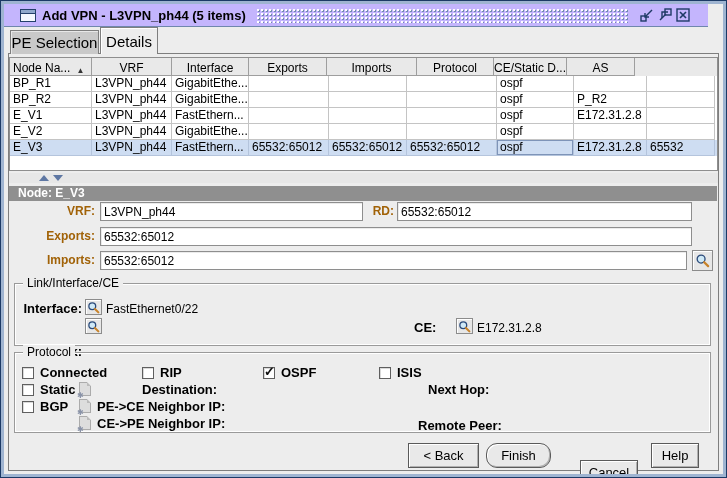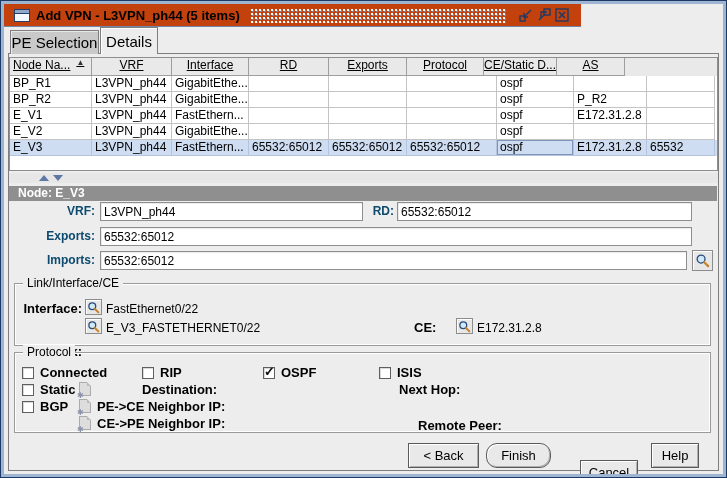--- a/index.html
+++ b/index.html
@@ -4,23 +4,23 @@
 <style>
   * { box-sizing: border-box; margin: 0; padding: 0; }
   html,body { width:727px; height:478px; overflow:hidden; }
   body { font-family:"Liberation Sans", sans-serif; font-size:12px; color:#000; }
 
   .window { position:relative; width:727px; height:478px; background:#EDEDED; }
   .frame { position:absolute; inset:0; pointer-events:none; z-index:60;
            box-shadow: inset 0 0 0 1px #1C3A66, inset 0 0 0 4px #9FB4D1; }
 
   
-  .titlebar { position:absolute; left:4px; top:4px; width:577px; height:23px;
-              background:#c2410c; border-bottom:1px solid #6F87AD;
-              display:flex; align-items:center; padding:0 10px; }
+  .titlebar { position:absolute; left:4px; top:4px; width:704px; height:23px;
+              background:#c4b5fd; border-bottom:1px solid #6F87AD;
+              display:flex; align-items:center; padding:0 16px; }
   .win-icon { width:16px; height:13px; background:#F4F8FF; border:1px solid #24406B;
               position:relative; flex:0 0 auto; }
   .win-icon::before { content:""; position:absolute; left:0; right:0; top:0; height:3px;
               background:#8FA8CC; border-bottom:1px solid #24406B; }
   .title-text { font-weight:bold; font-size:13px; margin-left:6px; white-space:nowrap; }
   .title-tex { flex:1 1 auto; height:15px; margin:0 10px;
               background-image: radial-gradient(#FFFFFF 26%, transparent 27%),
                                 radial-gradient(#7389B0 26%, transparent 27%);
               background-size:4px 4px; background-position:0 0, 1px 1px; }
   .win-btn { width:18px; height:17px; display:flex; align-items:center; justify-content:center;
@@ -36,22 +36,22 @@
 
   
   .content { position:absolute; left:8px; top:53px; width:711px; height:418px;
              border:1px solid #7E7E7E; background:#EDEDED; }
 
   
   .scrollpane { position:absolute; left:9px; top:57px; width:709px; height:114px;
                 border:1px solid #8E8E8E; background:#FFFFFF; overflow:hidden; z-index:4; }
   .thead { display:flex; height:18px; background:#E9E9E9; }
   .th { border-right:1px solid #9E9E9E; border-bottom:1px solid #9E9E9E;
-        display:flex; align-items:flex-start; justify-content:center; font-size:12px;
-        overflow:hidden; white-space:nowrap;text-decoration:underline; }
+        display:flex; align-items:flex-end; justify-content:center; font-size:12px;
+        overflow:hidden; white-space:nowrap; }
   .th.first { justify-content:flex-start; padding-left:3px; }
   .sort { font-size:8px; color:#333; margin-left:6px; }
   .tr { display:flex; height:16px; background:#FFFFFF; }
   .tr.selected { background:#CEDDF2; }
   .td { border-right:1px solid #C4C4C4; border-bottom:1px solid #C4C4C4;
         padding-left:3px; font-size:12px; line-height:15px; overflow:hidden;
         white-space:nowrap; }
   .tr.selected .td { border-right-color:#B4C4DC; border-bottom-color:#B4C4DC; }
   .tr.selected .c-proto { box-shadow: inset 0 0 0 1px #7E94B8; }
   .c-node{width:82px} .c-vrf{width:80px} .c-iface{width:77px} .c-rd{width:80px}
@@ -66,21 +66,21 @@
   .spl-arrow { position:absolute; top:2px; width:0; height:0; }
   .spl-up { left:30px; border-left:5px solid transparent; border-right:5px solid transparent;
             border-bottom:6px solid #5E77A3; }
   .spl-down { left:44px; border-left:5px solid transparent; border-right:5px solid transparent;
             border-top:6px solid #5E77A3; }
 
   
   .node-bar { position:absolute; left:9px; top:186px; width:708px; height:15px;
               background:#8F8F8F; color:#FFFFFF; font-weight:bold; font-size:12px;
               line-height:15px; padding-left:9px; z-index:4; }
-  .flabel { position:absolute; font-weight:bold; color:#0c4a6e; font-size:12px;
+  .flabel { position:absolute; font-weight:bold; color:#a16207; font-size:12px;
             text-align:right; line-height:19px; }
   .blabel { position:absolute; font-weight:bold; color:#000; font-size:13px; line-height:16px; }
   .tfield { position:absolute; height:19px; border:1px solid #8E8E8E; background:#FFFFFF;
             font-family:"Liberation Sans", sans-serif; font-size:12px; padding:0 3px;
             box-shadow: inset 1px 1px 0 rgba(0,0,0,0.08); }
 
   .group { position:absolute; border:1px solid #9A9A9A; box-shadow: inset 0 0 0 1px #FFFFFF; }
   .group-title { position:absolute; top:-8px; left:8px; background:#EDEDED; padding:0 4px;
             font-size:12px; line-height:14px; }
 
@@ -149,22 +149,22 @@
   <div class="content"></div>
 
   <div class="scrollpane">
     <div class="thead">
       <div class="th first c-node">
         <span>Node Na...</span>
         <span class="sort">▲</span>
       </div>
       <div class="th c-vrf">VRF</div>
       <div class="th c-iface">Interface</div>
-      <div class="th c-rd">RD</div>
       <div class="th c-exp">Exports</div>
+      <div class="th c-imp">Imports</div>
       <div class="th c-proto">Protocol</div>
       <div class="th c-ce">CE/Static D...</div>
       <div class="th c-as">AS</div>
     </div>
 
     <div class="tr">
       <div class="td c-node">BP_R1</div>
       <div class="td c-vrf">L3VPN_ph44</div>
       <div class="td c-iface">GigabitEthe...</div>
       <div class="td c-rd"></div>
@@ -256,21 +256,20 @@
   </button>
   <div class="val" style="left:106px; top:301px;">FastEthernet0/22</div>
 
   <div class="blabel" style="left:20px; top:328px; width:62px; text-align:right;margin-top:16px;">Link:</div>
   <button class="mini-btn" style="left:85px; top:318px; width:17px; height:16px;">
     <svg width="13" height="13" viewBox="0 0 16 16">
       <circle cx="6.5" cy="6.5" r="4.2" fill="#CFE9F7" stroke="#2B4A7A" stroke-width="1.6"></circle>
       <line x1="9.8" y1="9.8" x2="14" y2="14" stroke="#C8832B" stroke-width="2.6" stroke-linecap="round"></line>
     </svg>
   </button>
-  <div class="val" style="left:106px; top:320px;">E_V3_FASTETHERNET0/22</div>
 
   <div class="blabel" style="left:414px; top:320px; width:38px; ">CE:</div>
   <button class="mini-btn" style="left:456px; top:318px; width:17px; height:16px;">
     <svg width="13" height="13" viewBox="0 0 16 16">
       <circle cx="6.5" cy="6.5" r="4.2" fill="#CFE9F7" stroke="#2B4A7A" stroke-width="1.6"></circle>
       <line x1="9.8" y1="9.8" x2="14" y2="14" stroke="#C8832B" stroke-width="2.6" stroke-linecap="round"></line>
     </svg>
   </button>
   <div class="val" style="left:477px; top:320px;">E172.31.2.8</div>
 
@@ -284,21 +283,21 @@
   <div class="blabel" style="left:160px; top:365px;">RIP</div>
   <div class="cb checked" style="left:263px; top:367px;"></div>
   <div class="blabel" style="left:281px; top:365px;">OSPF</div>
   <div class="cb" style="left:379px; top:367px;"></div>
   <div class="blabel" style="left:397px; top:365px;">ISIS</div>
 
   <div class="cb" style="left:22px; top:384px;"></div>
   <div class="blabel" style="left:40px; top:382px;">Static</div>
   <div class="page-icon" style="left:79px; top:382px;"></div>
   <div class="blabel" style="left:142px; top:382px;">Destination:</div>
-  <div class="blabel" style="left:399px; top:382px;">Next Hop:</div>
+  <div class="blabel" style="left:428px; top:382px;">Next Hop:</div>
 
   <div class="cb" style="left:22px; top:401px;"></div>
   <div class="blabel" style="left:40px; top:399px;">BGP</div>
   <div class="page-icon" style="left:79px; top:399px;"></div>
   <div class="blabel" style="left:97px; top:399px;">PE-&gt;CE Neighbor IP:</div>
   <div class="blabel" style="left:418px; top:418px;">Remote Peer:</div>
 
   <div class="page-icon" style="left:79px; top:416px;"></div>
   <div class="blabel" style="left:97px; top:416px;">CE-&gt;PE Neighbor IP:</div>
 

